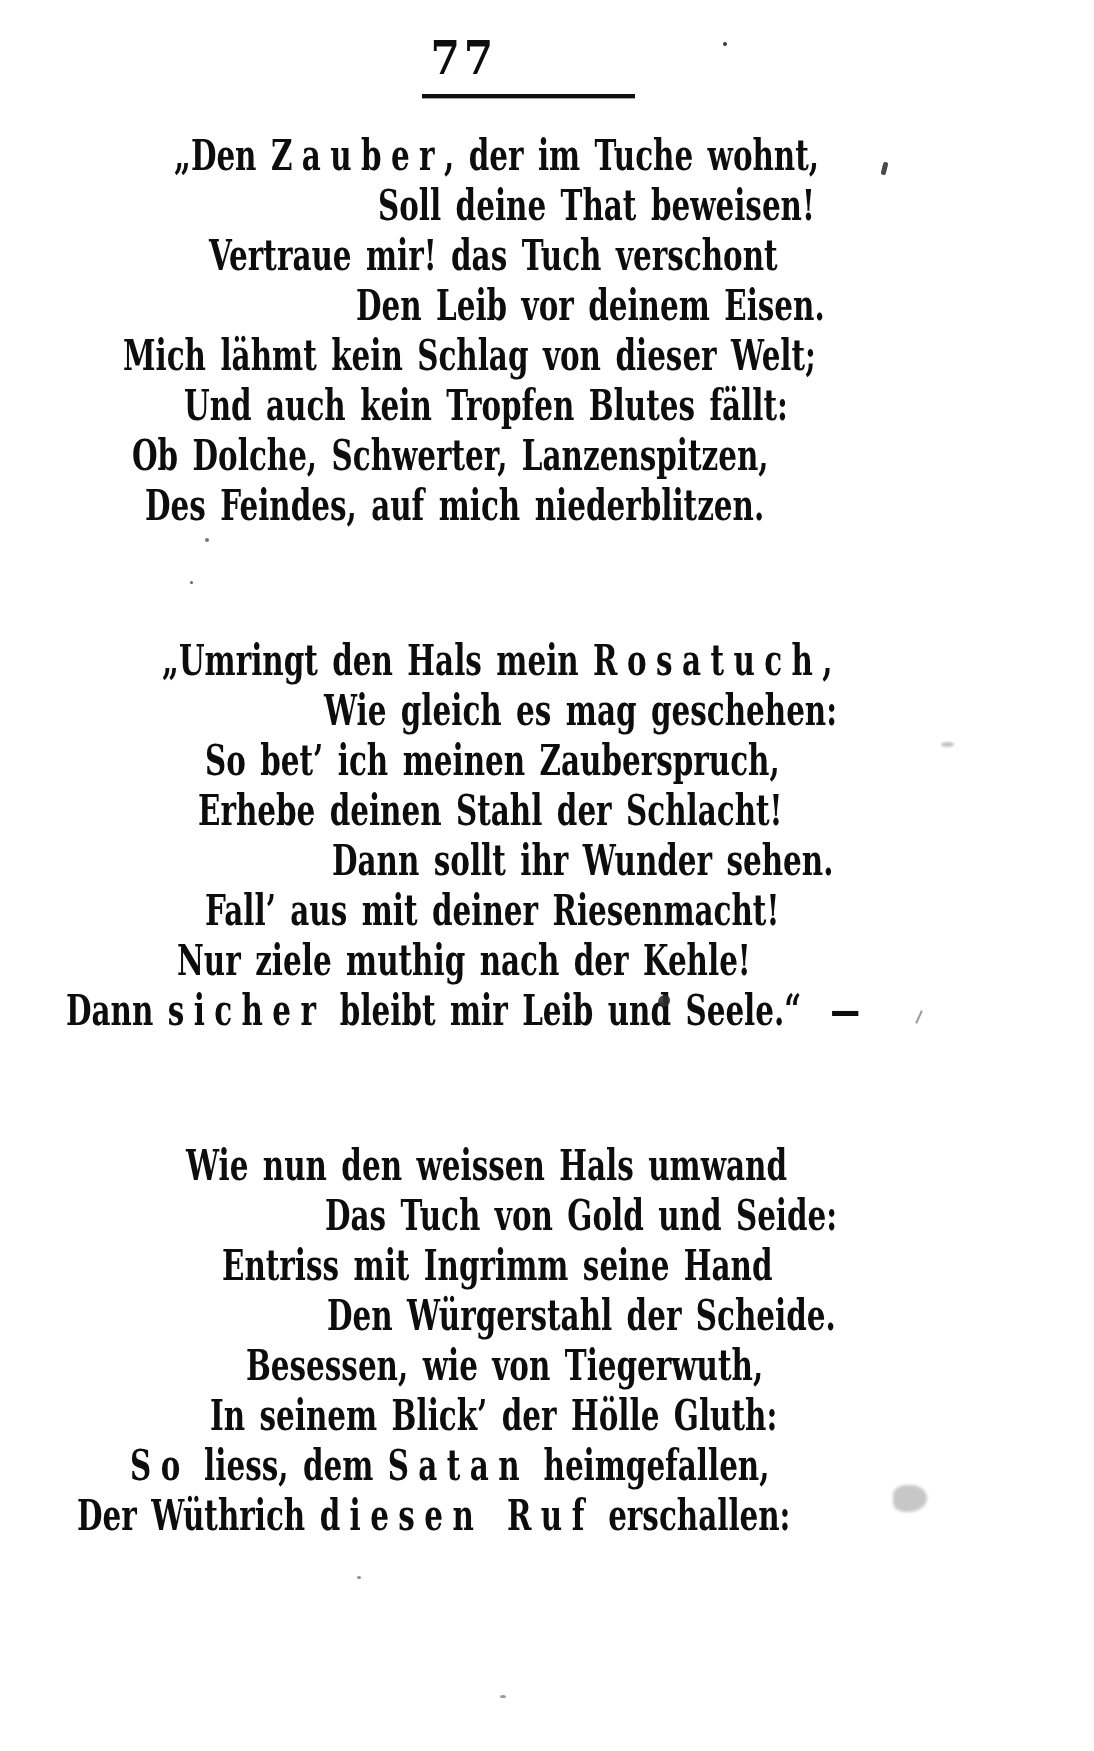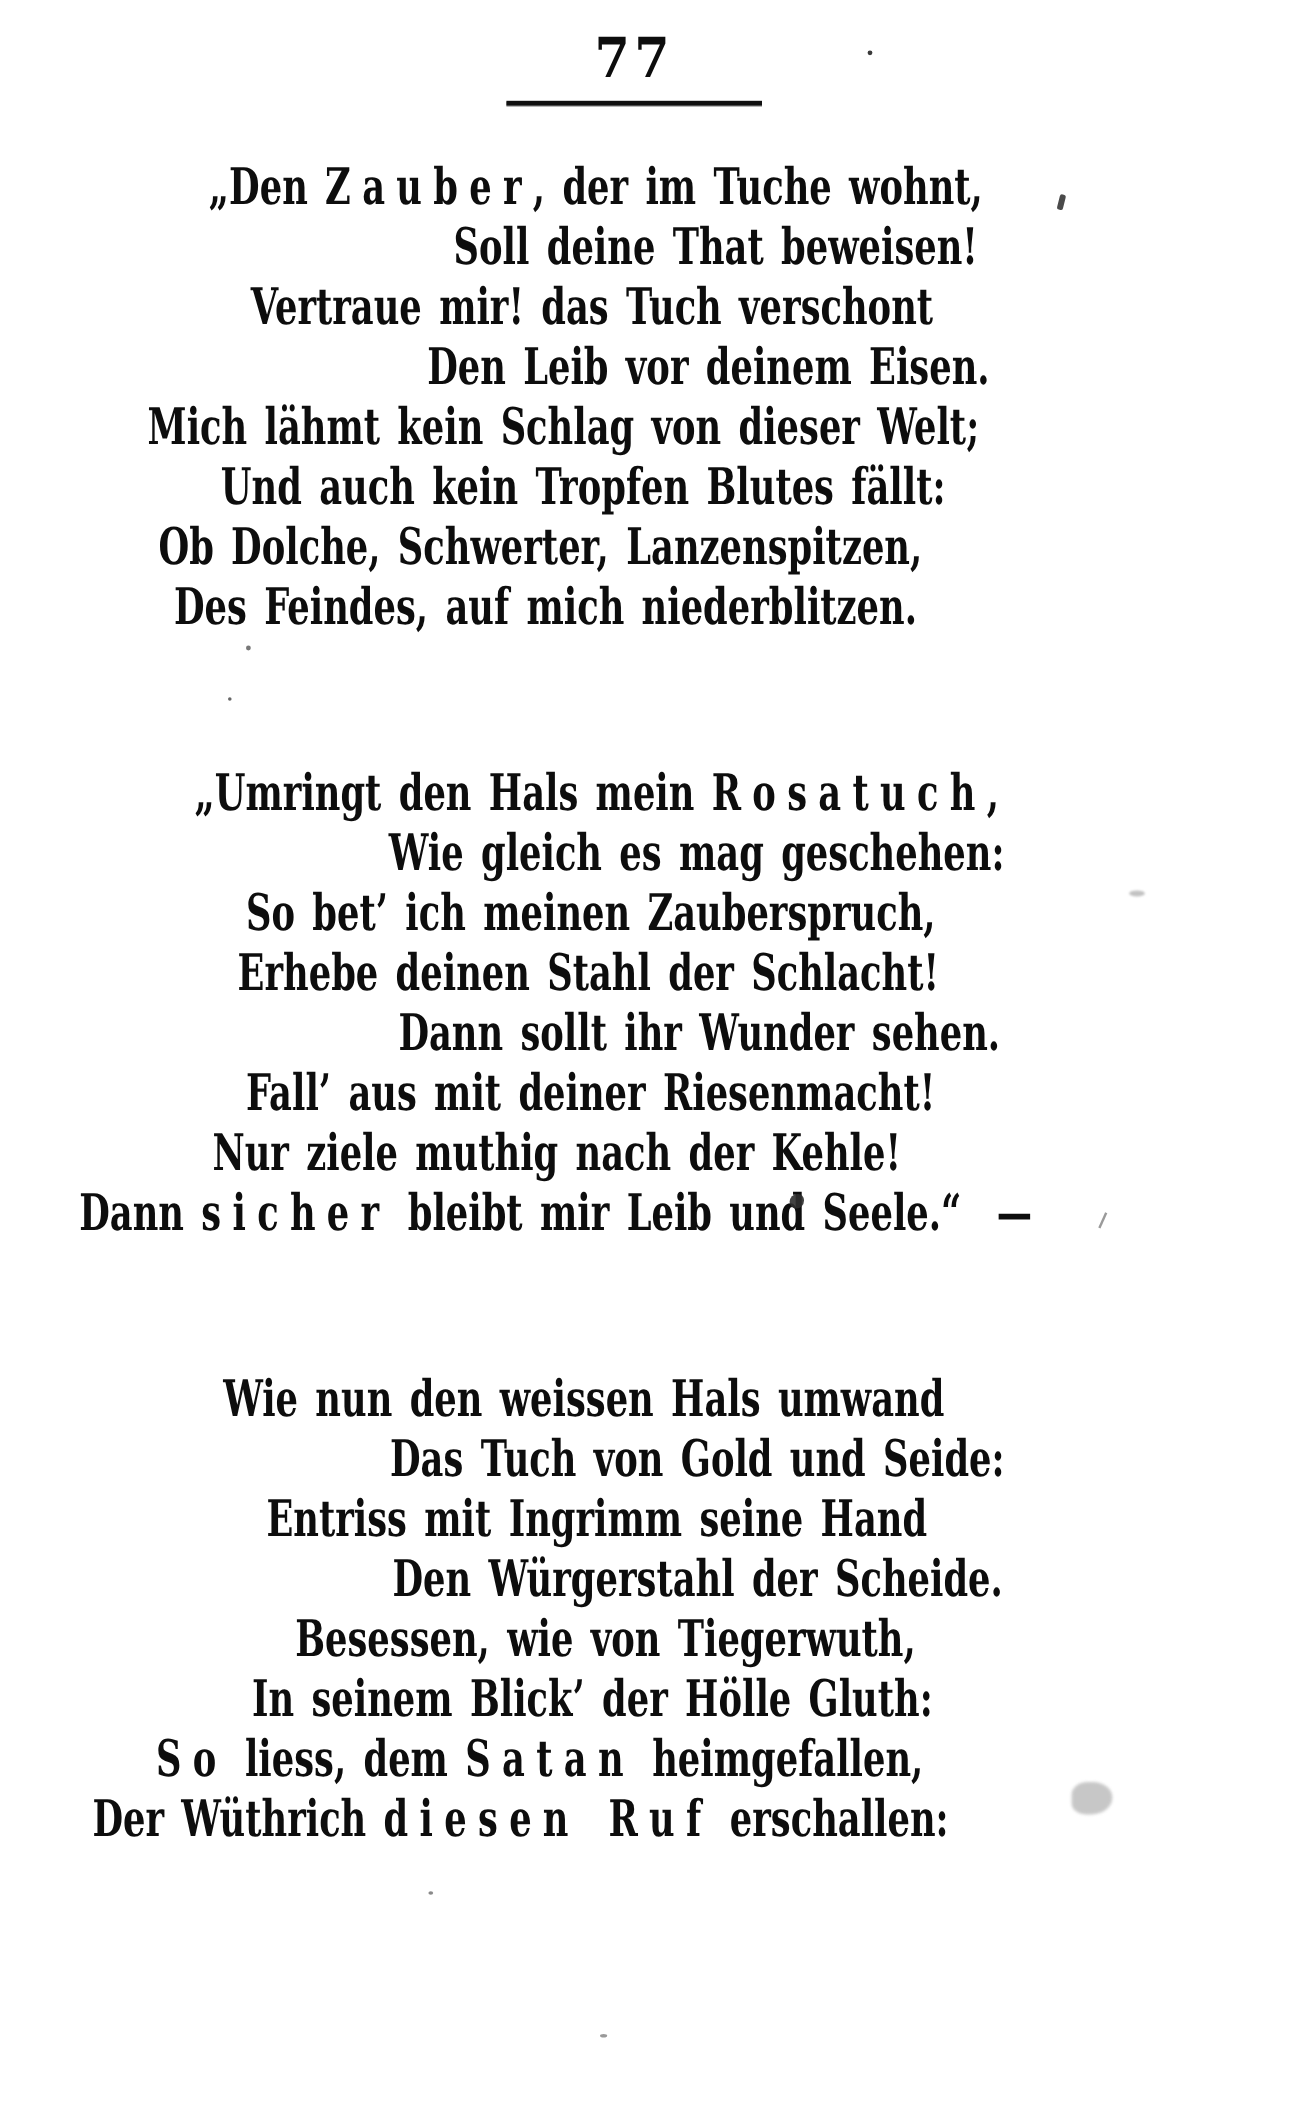--- a/index.html
+++ b/index.html
@@ -9,23 +9,23 @@
     height: 1751px;
     background: var(--paper, #ffffff);
     color: var(--ink, #0d0d0d);
     font-family: "DejaVu Serif", "Liberation Serif", serif;
     overflow: hidden;
   }
   
   .header {
     position: absolute;
     left: 422px;
-    top: 20px;
+    top: 30px;
     width: 213px;
-    text-align: center;
+    text-align: left;
   }
   .pagenum {
     font-size: 46px;
     font-weight: bold;
     letter-spacing: 4px;
     line-height: 56px;
     transform: scaleX(0.92);
     transform-origin: 50% 50%;
   }
   .rule {

